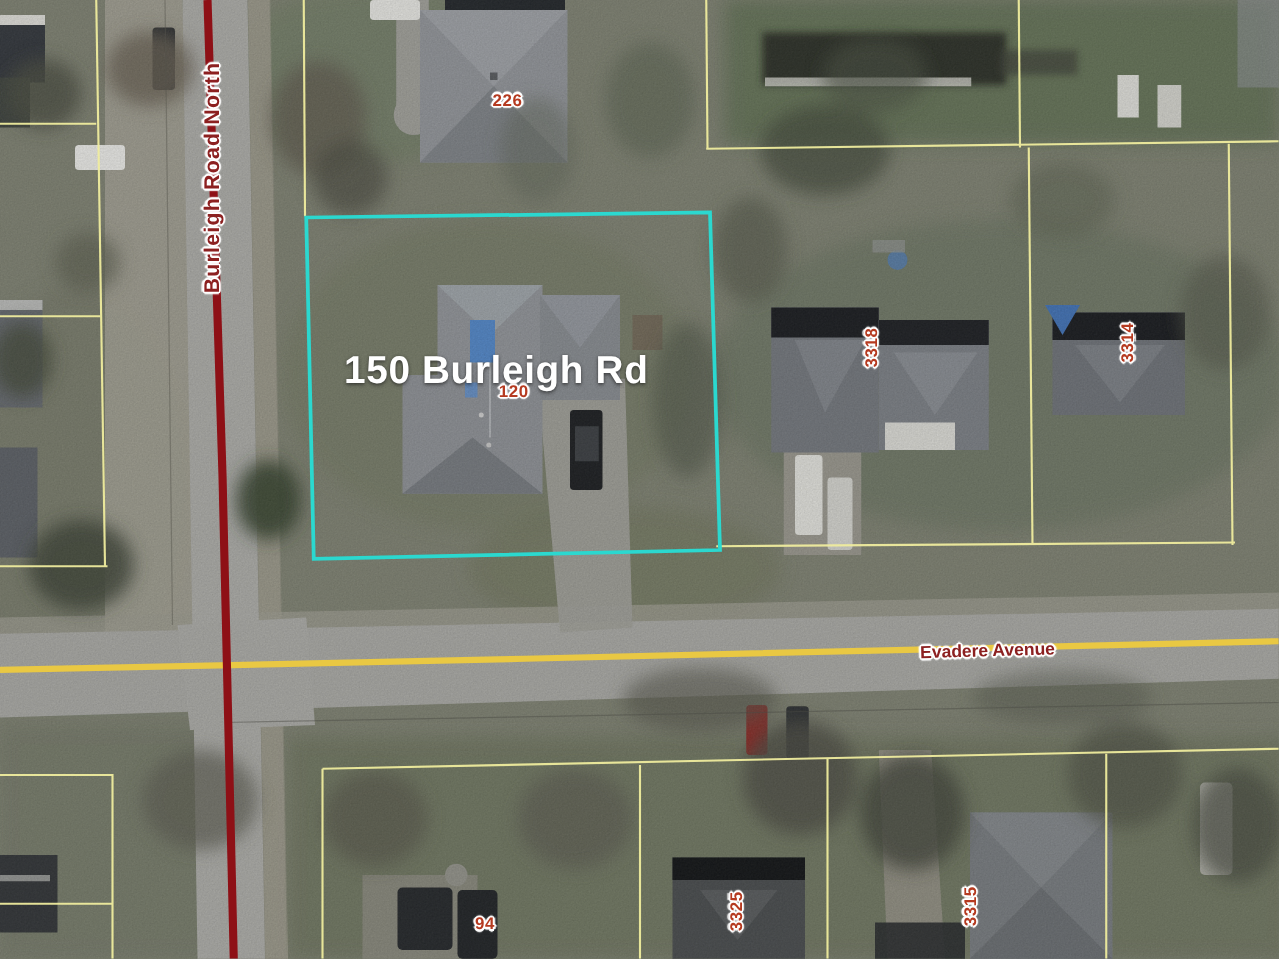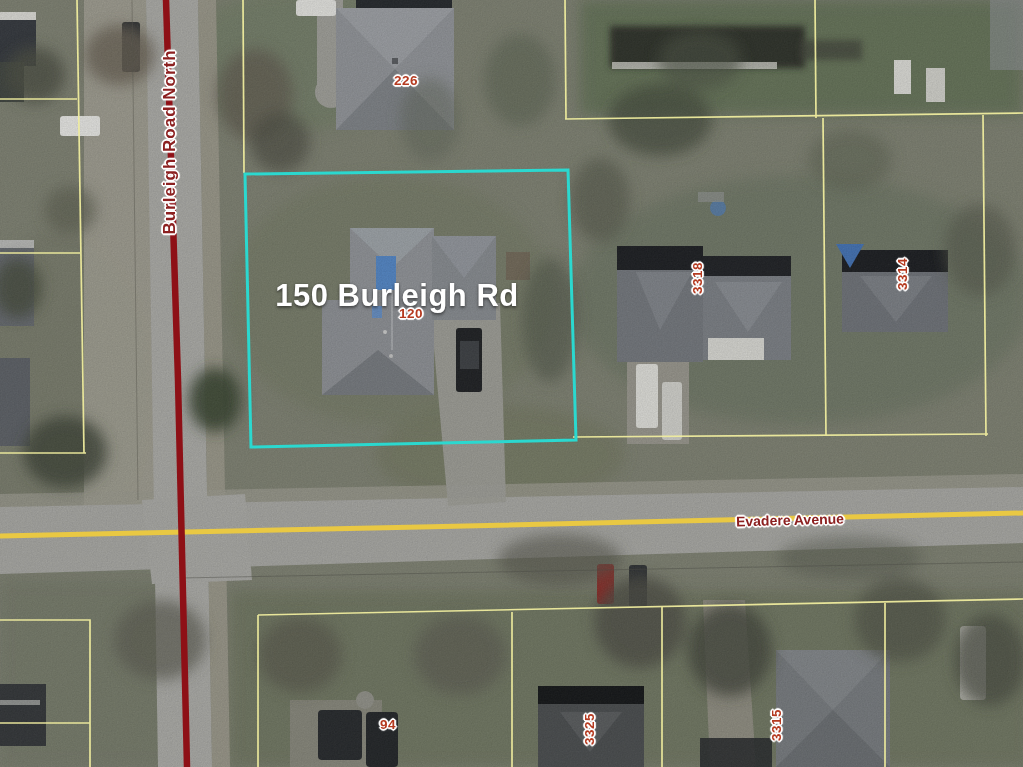--- a/index.html
+++ b/index.html
@@ -244,18 +244,18 @@
   <div class="map-label num halo" style="left:411px;top:313px">120</div>
 
   <div class="map-label num halo" style="left:406px;top:80px">226</div>
 
   <div class="map-label num halo vert" style="left:697px;top:278px">3318</div>
 
   <div class="map-label num halo vert" style="left:902px;top:274px">3314</div>
 
   <div class="map-label street halo" id="lbl-street-h" style="left:790px;top:520px">Evadere Avenue</div>
 
-  <div class="map-label num halo" style="left:388px;top:724px">94</div>
+  <div class="map-label num halo" style="left:388px;top:739px">94</div>
 
   <div class="map-label num halo vert" style="left:589px;top:729px">3325</div>
 
   <div class="map-label num halo vert" style="left:776px;top:725px">3315</div>
 </div>
 
 </body></html>

